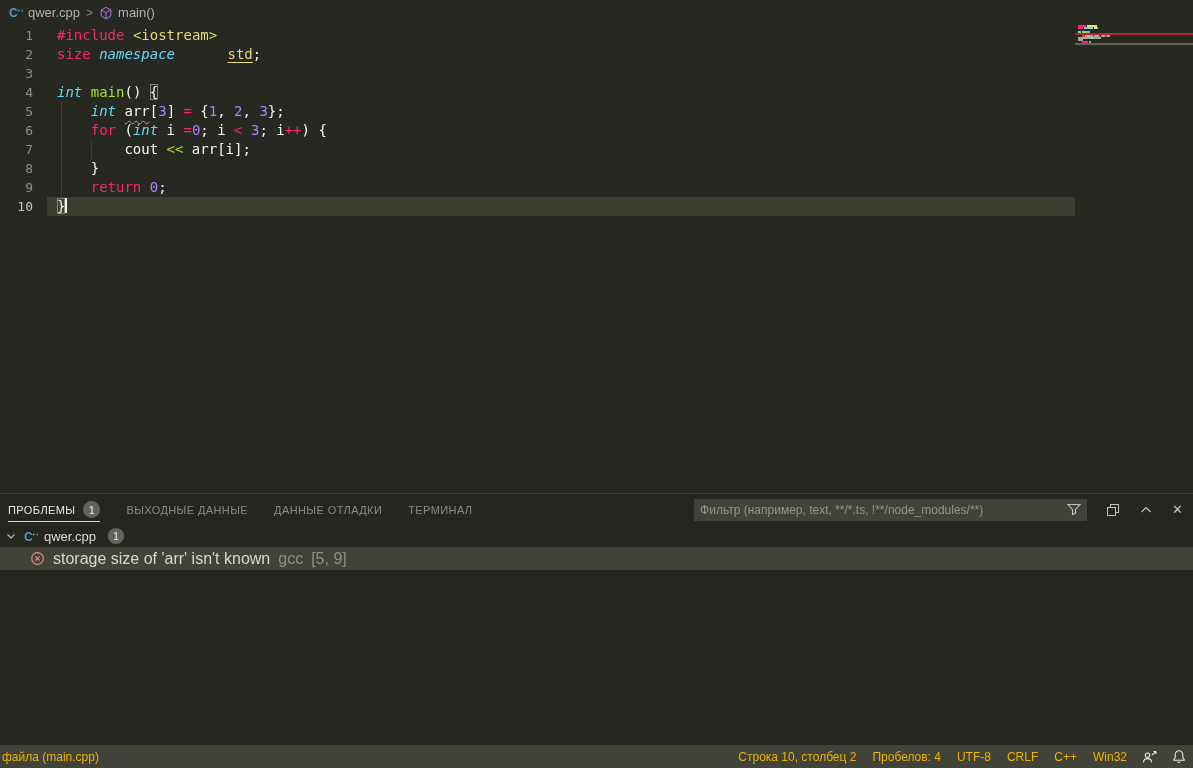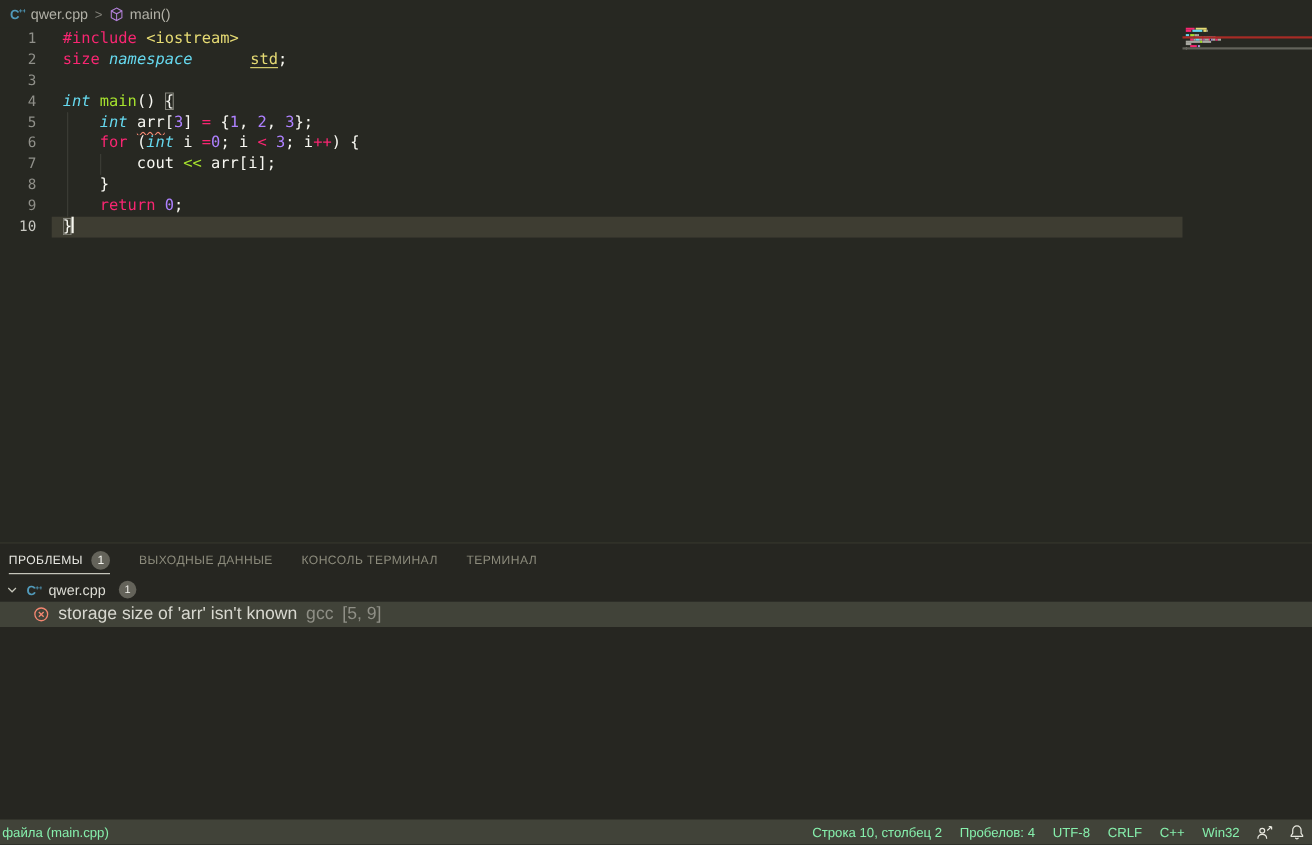--- a/index.html
+++ b/index.html
@@ -71,21 +71,21 @@
   
   .prob-file { height:22px; display:flex; align-items:center; gap:6px; padding-left:5px;
                font-size:13px; color:#dcdcd4; cursor:pointer; }
   .badge.small { min-width:16px; height:16px; font-size:10px; margin-left:6px; }
   .prob-item { height:23px; display:flex; align-items:center; gap:8px; padding-left:30px;
                font-size:16px; background:#414339; cursor:pointer; }
   .prob-msg { color:#d8d8d0; }
   .prob-meta { color:#8f8f86; }
   
   .statusbar { height:23px; background:#414339; display:flex; align-items:center;
-               justify-content:space-between; font-size:12px; color:#86efac; }
+               justify-content:space-between; font-size:12px; color:#eab308; }
   .sb-left { padding-left:2px; white-space:nowrap; cursor:pointer; }
   .sb-right { display:flex; align-items:center;justify-content:flex-end; }
   .sb-item { padding:0 8px; cursor:pointer; white-space:nowrap; }
   .sb-icn { padding:0 7px; cursor:pointer; display:inline-flex; align-items:center; }
 </style>
 </head>
 <body>
 
 <div class="app">
 
@@ -231,25 +231,47 @@
     <div class="panel-header">
       <div class="tabs">
         <div class="tab active">
           <span>ПРОБЛЕМЫ</span>
           <span class="badge">1</span>
         </div>
         <div class="tab">
           <span>ВЫХОДНЫЕ ДАННЫЕ</span>
         </div>
         <div class="tab">
-          <span>КОНСОЛЬ ТЕРМИНАЛ</span>
+          <span>ДАННЫЕ ОТЛАДКИ</span>
         </div>
         <div class="tab">
           <span>ТЕРМИНАЛ</span>
         </div>
+      </div>
+      <div class="header-right">
+        <div class="filter">
+          <input type="text" placeholder="Фильтр (например, text, **/*.ts, !**/node_modules/**)" style="">
+          <span class="icon">
+            <svg width="14" height="13" viewBox="0 0 14 13">
+                <path d="M1 1.5h12L8.5 6.5v3.6l-3 1.6V6.5L1 1.5z" fill="none" stroke="#c5c5b9" stroke-width="1.1"></path>
+              </svg>
+          </span>
+        </div>
+        <span class="hicon">
+          <svg width="14" height="14" viewBox="0 0 14 14">
+              <rect x="4.5" y="1.5" width="8" height="8" fill="none" stroke="#c5c5b9"></rect>
+              <rect x="1.5" y="4.5" width="8" height="8" fill="#262621" stroke="#c5c5b9"></rect>
+            </svg>
+        </span>
+        <span class="hicon">
+          <svg width="14" height="14" viewBox="0 0 14 14">
+              <path d="M2.5 9l4.5-4.5L11.5 9" fill="none" stroke="#c5c5b9" stroke-width="1.2"></path>
+            </svg>
+        </span>
+        <span class="hicon">✕</span>
       </div>
     </div>
 
     <div class="prob-file">
       <span class="icon">
         <svg width="12" height="12" viewBox="0 0 12 12">
             <path d="M2.5 4.5L6 8l3.5-3.5" fill="none" stroke="#c5c5b9" stroke-width="1.1"></path>
           </svg>
       </span>
       <span class="icon">

